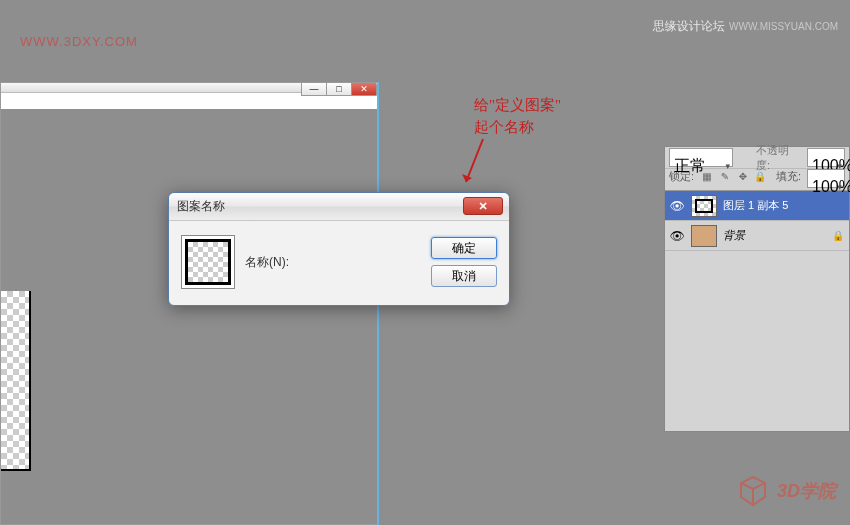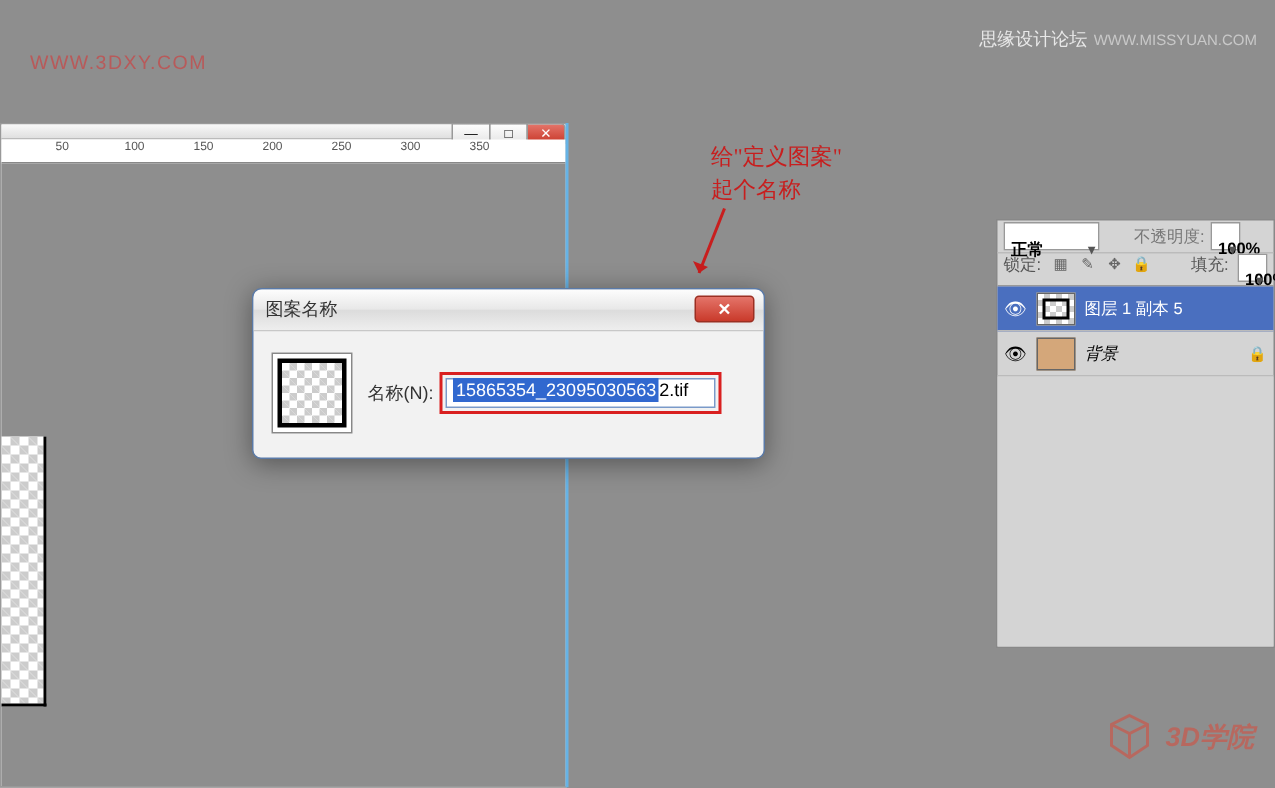--- a/index.html
+++ b/index.html
@@ -41,24 +41,24 @@
     .btn.primary { border: 1px solid #3e7bd4; box-shadow: 0 0 3px #5a9ae0; }
     
     .layers-panel { position: absolute; top: 146px; right: 0; width: 186px; background: #d4d4d4; border: 1px solid #888; }
     .panel-tabs { height: 22px; background: #b8b8b8; display: flex; align-items: flex-end; border-bottom: 1px solid #888; position: relative; }
     .tab { padding: 3px 8px; font-size: 11px; color: #333; background: #b8b8b8; border-right: 1px solid #999; }
     .tab.active { background: #d4d4d4; border-top: 1px solid #999; border-left: 1px solid #999; }
     .tab .x { font-size: 9px; margin-left: 2px; }
     .panel-menu { position: absolute; right: 2px; top: 3px; width: 14px; height: 12px; }
     .panel-menu svg line { stroke: #555; stroke-width: 1.4; }
     .panel-row1 { height: 22px; display: flex; align-items: center; padding: 0 4px; border-bottom: 1px solid #bbb; gap: 4px; }
-    .dropdown { height: 18px; border: 1px solid #999; background: #fff; font-size: 11px; padding: 17px 14px 0 4px; display: flex; align-items: center; position: relative; font-weight: bold; }
+    .dropdown { height: 18px; border: 1px solid #999; background: #fff; font-size: 16px; padding: 17px 14px 0 4px; display: flex; align-items: center; position: relative; }
     .dropdown::after { content: "▾"; position: absolute; right: 2px; font-size: 9px; color: #555; }
     .opacity-label { font-size: 11px; color: #777; margin-left: 19px; }
-    .pct { width: 20px; }
+    .pct { width: 38px; }
     .panel-row2 { height: 22px; display: flex; align-items: flex-start; padding: 0 4px; border-bottom: 1px solid #999; gap: 6px; }
     .lock-label { font-size: 11px; color: #555; }
     .lock-icons { display: flex; gap: 4px; }
     .lock-icons span { width: 14px; height: 14px; display: flex; align-items: center; justify-content: center; font-size: 10px; color: #666; }
     .fill-label { font-size: 11px; color: #555; margin-left: auto; }
     .layer-item { height: 30px; display: flex; align-items: center; padding: 0 4px; gap: 6px; border-bottom: 1px solid #bbb; }
     .layer-item.active { background: #4a6fbf; color: #fff; }
     .eye { width: 16px; height: 16px; display: flex; align-items: center; justify-content: center; }
     .layer-thumb { width: 26px; height: 22px; border: 1px solid #666; background: #fff; }
     .layer-thumb.checker { background-image: linear-gradient(45deg,#ccc 25%,transparent 25%,transparent 75%,#ccc 75%),linear-gradient(45deg,#ccc 25%,transparent 25%,transparent 75%,#ccc 75%); background-size: 8px 8px; background-position: 0 0,4px 4px; background-color: #fff; position: relative; }
@@ -83,29 +83,20 @@
 </div>
 
 <div class="doc-window">
   <div class="doc-chrome">
     <div class="doc-ctrl">
       <span>—</span>
       <span>□</span>
       <span class="close">✕</span>
     </div>
   </div>
-  <div class="ruler-h">
-    <span class="ticknum" style="left:36px">50</span>
-    <span class="ticknum" style="left:82px">100</span>
-    <span class="ticknum" style="left:128px">150</span>
-    <span class="ticknum" style="left:174px">200</span>
-    <span class="ticknum" style="left:220px">250</span>
-    <span class="ticknum" style="left:266px">300</span>
-    <span class="ticknum" style="left:312px">350</span>
-  </div>
   <div class="doc-canvas">
     <div class="checker-strip"></div>
   </div>
 </div>
 <div class="doc-blue-edge"></div>
 
 <div class="red-annotation">
   <div>给"定义图案"</div>
   <div>起个名称</div>
 </div>
@@ -120,25 +111,24 @@
   <div class="dialog-titlebar">
     <span class="dialog-title">图案名称</span>
     <div class="dialog-close">✕</div>
   </div>
   <div class="dialog-body">
     <div class="pattern-thumb">
       <div class="pattern-thumb-inner"></div>
     </div>
     <div class="name-row">
       <span class="name-label">名称(N):</span>
-      <div class="name-input-wrap">
-        <div class="name-input">
-          <span class="sel">15865354_23095030563</span><span>2.tif</span>
-        </div>
-      </div>
+    </div>
+    <div class="dialog-buttons">
+      <div class="btn primary">确定</div>
+      <div class="btn">取消</div>
     </div>
   </div>
 </div>
 
 <div class="layers-panel">
   <div class="panel-row1">
     <div class="dropdown" style="width:64px">正常</div>
     <span class="opacity-label">不透明度:</span>
     <div class="dropdown pct">100%</div>
   </div>

